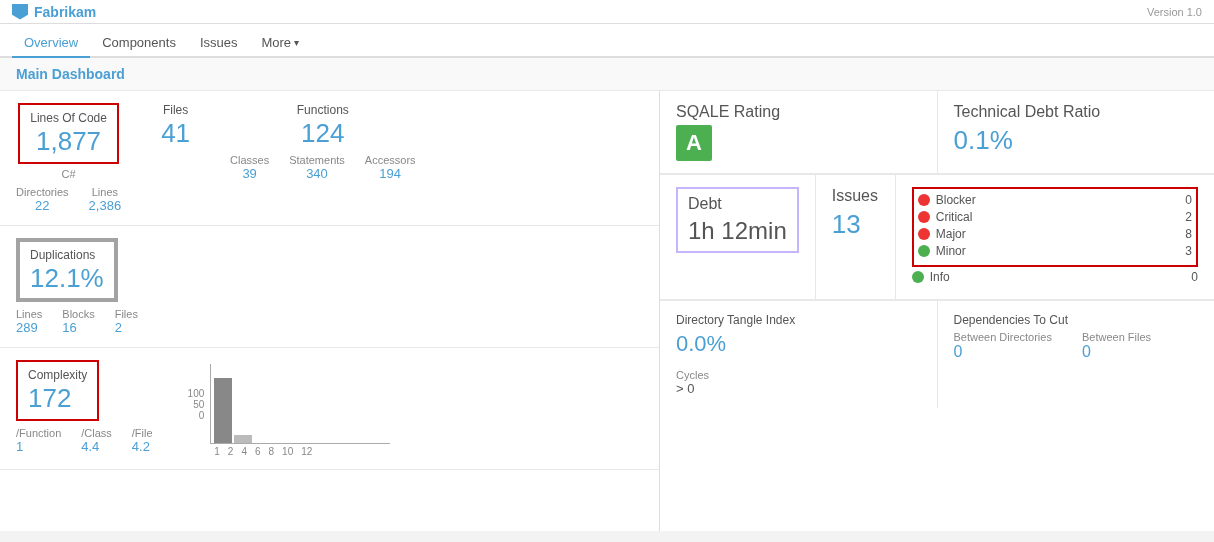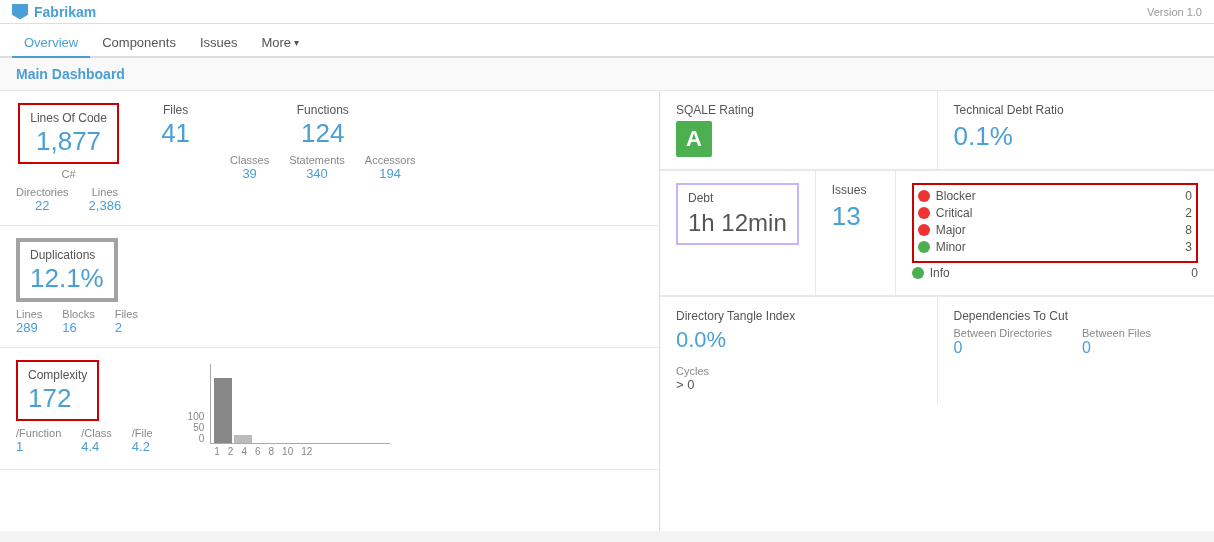--- a/index.html
+++ b/index.html
@@ -142,21 +142,21 @@
       border-bottom: 1px solid #e8e8e8;
     }
 
     .tech-debt-block {
       flex: 1;
       padding: 12px 16px;
       border-bottom: 1px solid #e8e8e8;
     }
 
     .sqale-rating-label {
-      font-size: 12px;
+      font-size: 16px;
       color: #555;
       margin-bottom: 4px;
     }
     .sqale-rating-badge {
       background: #4caf50;
       color: #fff;
       font-size: 22px;
       font-weight: bold;
       width: 36px; height: 36px;
       display: flex;
@@ -376,21 +376,21 @@
               <div class="sub-metric-value">4.4</div>
             </div>
             <div class="sub-metric-item">
               <div class="sub-metric-label">/File</div>
               <div class="sub-metric-value">4.2</div>
             </div>
           </div>
         </div>
 
         <div style="margin-top:4px; display:flex; gap:4px;">
-          <div style="display:flex; flex-direction:column; justify-content:flex-end; height:80px; font-size:10px; color:#888; text-align:right; padding-right:2px;">
+          <div style="display:flex; flex-direction:column; justify-content:center; height:80px; font-size:10px; color:#888; text-align:right; padding-right:2px;">
             <span>100</span>
             <span>50</span>
             <span>0</span>
           </div>
           <div>
             <div style="display:flex; align-items:flex-end; border-left:1px solid #aaa; border-bottom:1px solid #aaa; height:80px; padding:0 3px; width:180px;">
 
               <div style="width:18px; height:65px; background:#888; margin-right:2px;"></div>
 
               <div style="width:18px; height:8px; background:#bbb; margin-right:2px;"></div>

